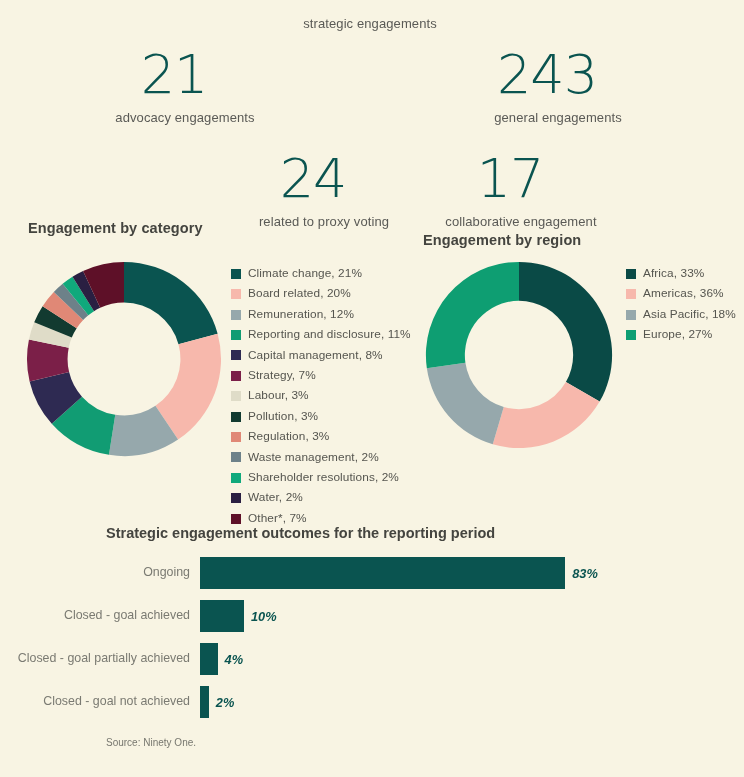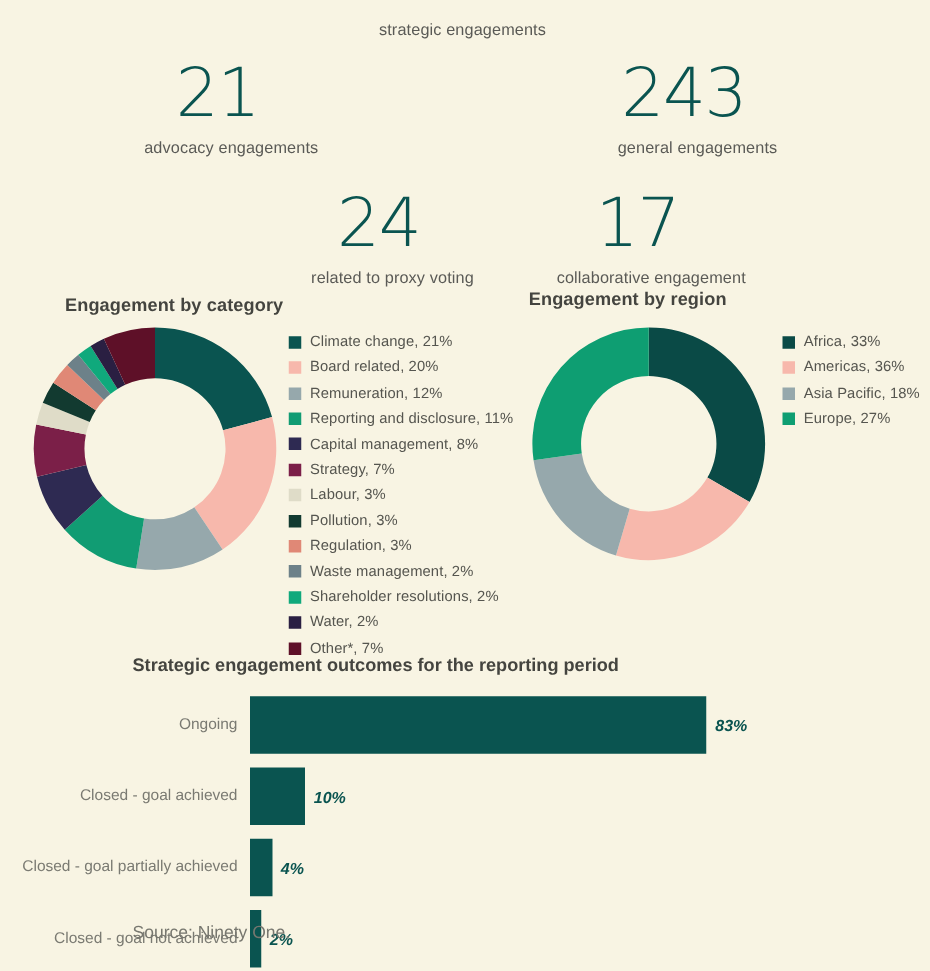--- a/index.html
+++ b/index.html
@@ -43,36 +43,36 @@
     letter-spacing: 0.1px;
     margin-left: 22px;
   }
 
   .kpi-row1 { top: 8px; }
   .kpi-row2 { top: 112px; }
 
   #kpi-advocacy   { left: 174px; }
   #kpi-strategic  { left: 359px; }
   #kpi-general    { left: 547px; }
-  #kpi-proxy      { left: 303px; }
+  #kpi-proxy      { left: 313px; }
   #kpi-collab     { left: 510px; }
 
   
   #donut-section {
     position: relative;
     height: 305px;
   }
   .chart-heading {
     position: absolute;
     font-size: 14.5px;
     font-weight: bold;
     color: #44443f;
     letter-spacing: 0.1px;
   }
-  #heading-category { left: 28px; top: 27px; margin-left: 24px; }
+  #heading-category { left: 28px; top: 10px; }
   #heading-region   { left: 423px; top: 22px; }
 
   .donut-wrap { position: absolute; }
   #donut-category-wrap { left: 25px; top: 50px; }
   #donut-region-wrap   { left: 424px; top: 50px; }
 
   .legend {
     position: absolute;
     font-size: 11.8px;
     color: #55554f;
@@ -110,21 +110,21 @@
   }
   #bar-rows {
     position: absolute;
     left: 0;
     top: 42px;
     width: 744px;
   }
   .bar-row {
     display: flex;
     align-items: center;
-    height: 46px;
+    height: 32px;
     margin-bottom: 11px;
   }
   .bar-label {
     width: 200px;
     text-align: right;
     padding-right: 10px;
     font-size: 12.4px;
     color: #7a7a72;
     line-height: 1.25;
     box-sizing: border-box;
@@ -144,21 +144,21 @@
     font-weight: bold;
     color: #0A5450;
     margin-left: 7px;
     white-space: nowrap;
     font-style: italic;
   }
   #source-note {
     position: absolute;
     left: 106px;
     top: 222px;
-    font-size: 14px;
+    font-size: 10px;
     color: #77776f;
   }
 </style>
 </head>
 <body>
 
 <section id="kpi-section">
 
   <div class="kpi kpi-row1" id="kpi-advocacy">
     <div class="kpi-number">21</div>

